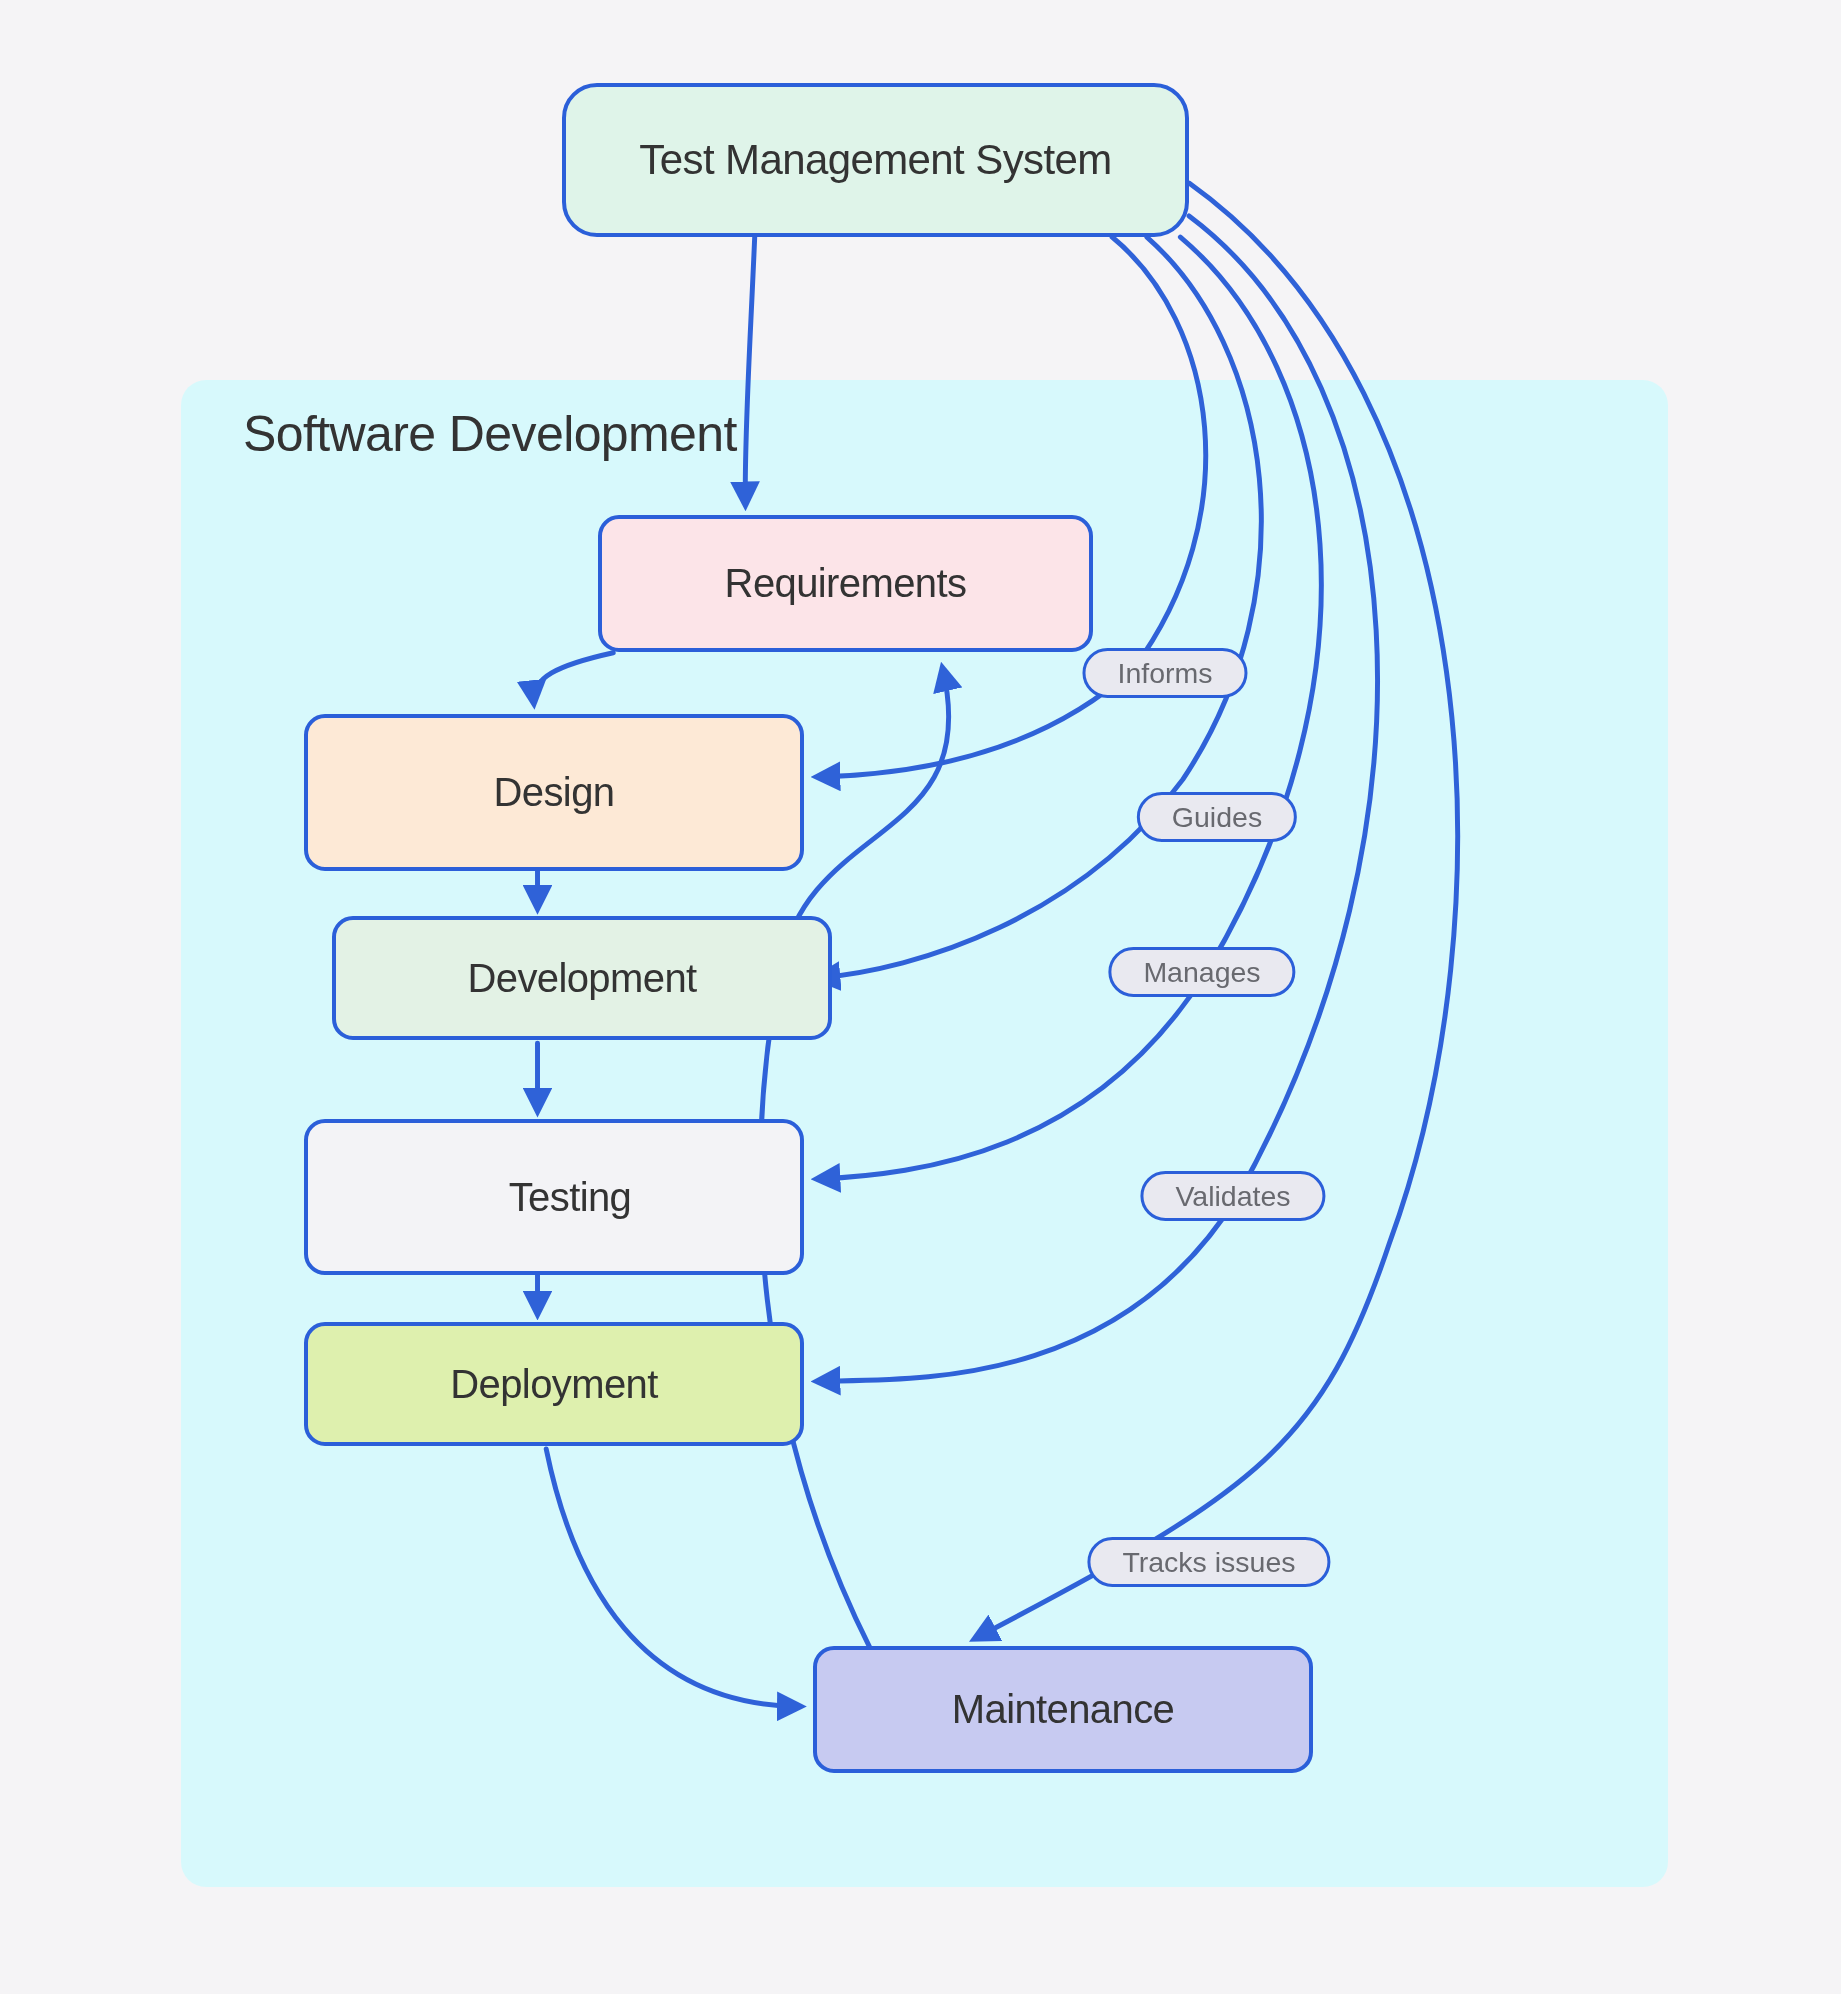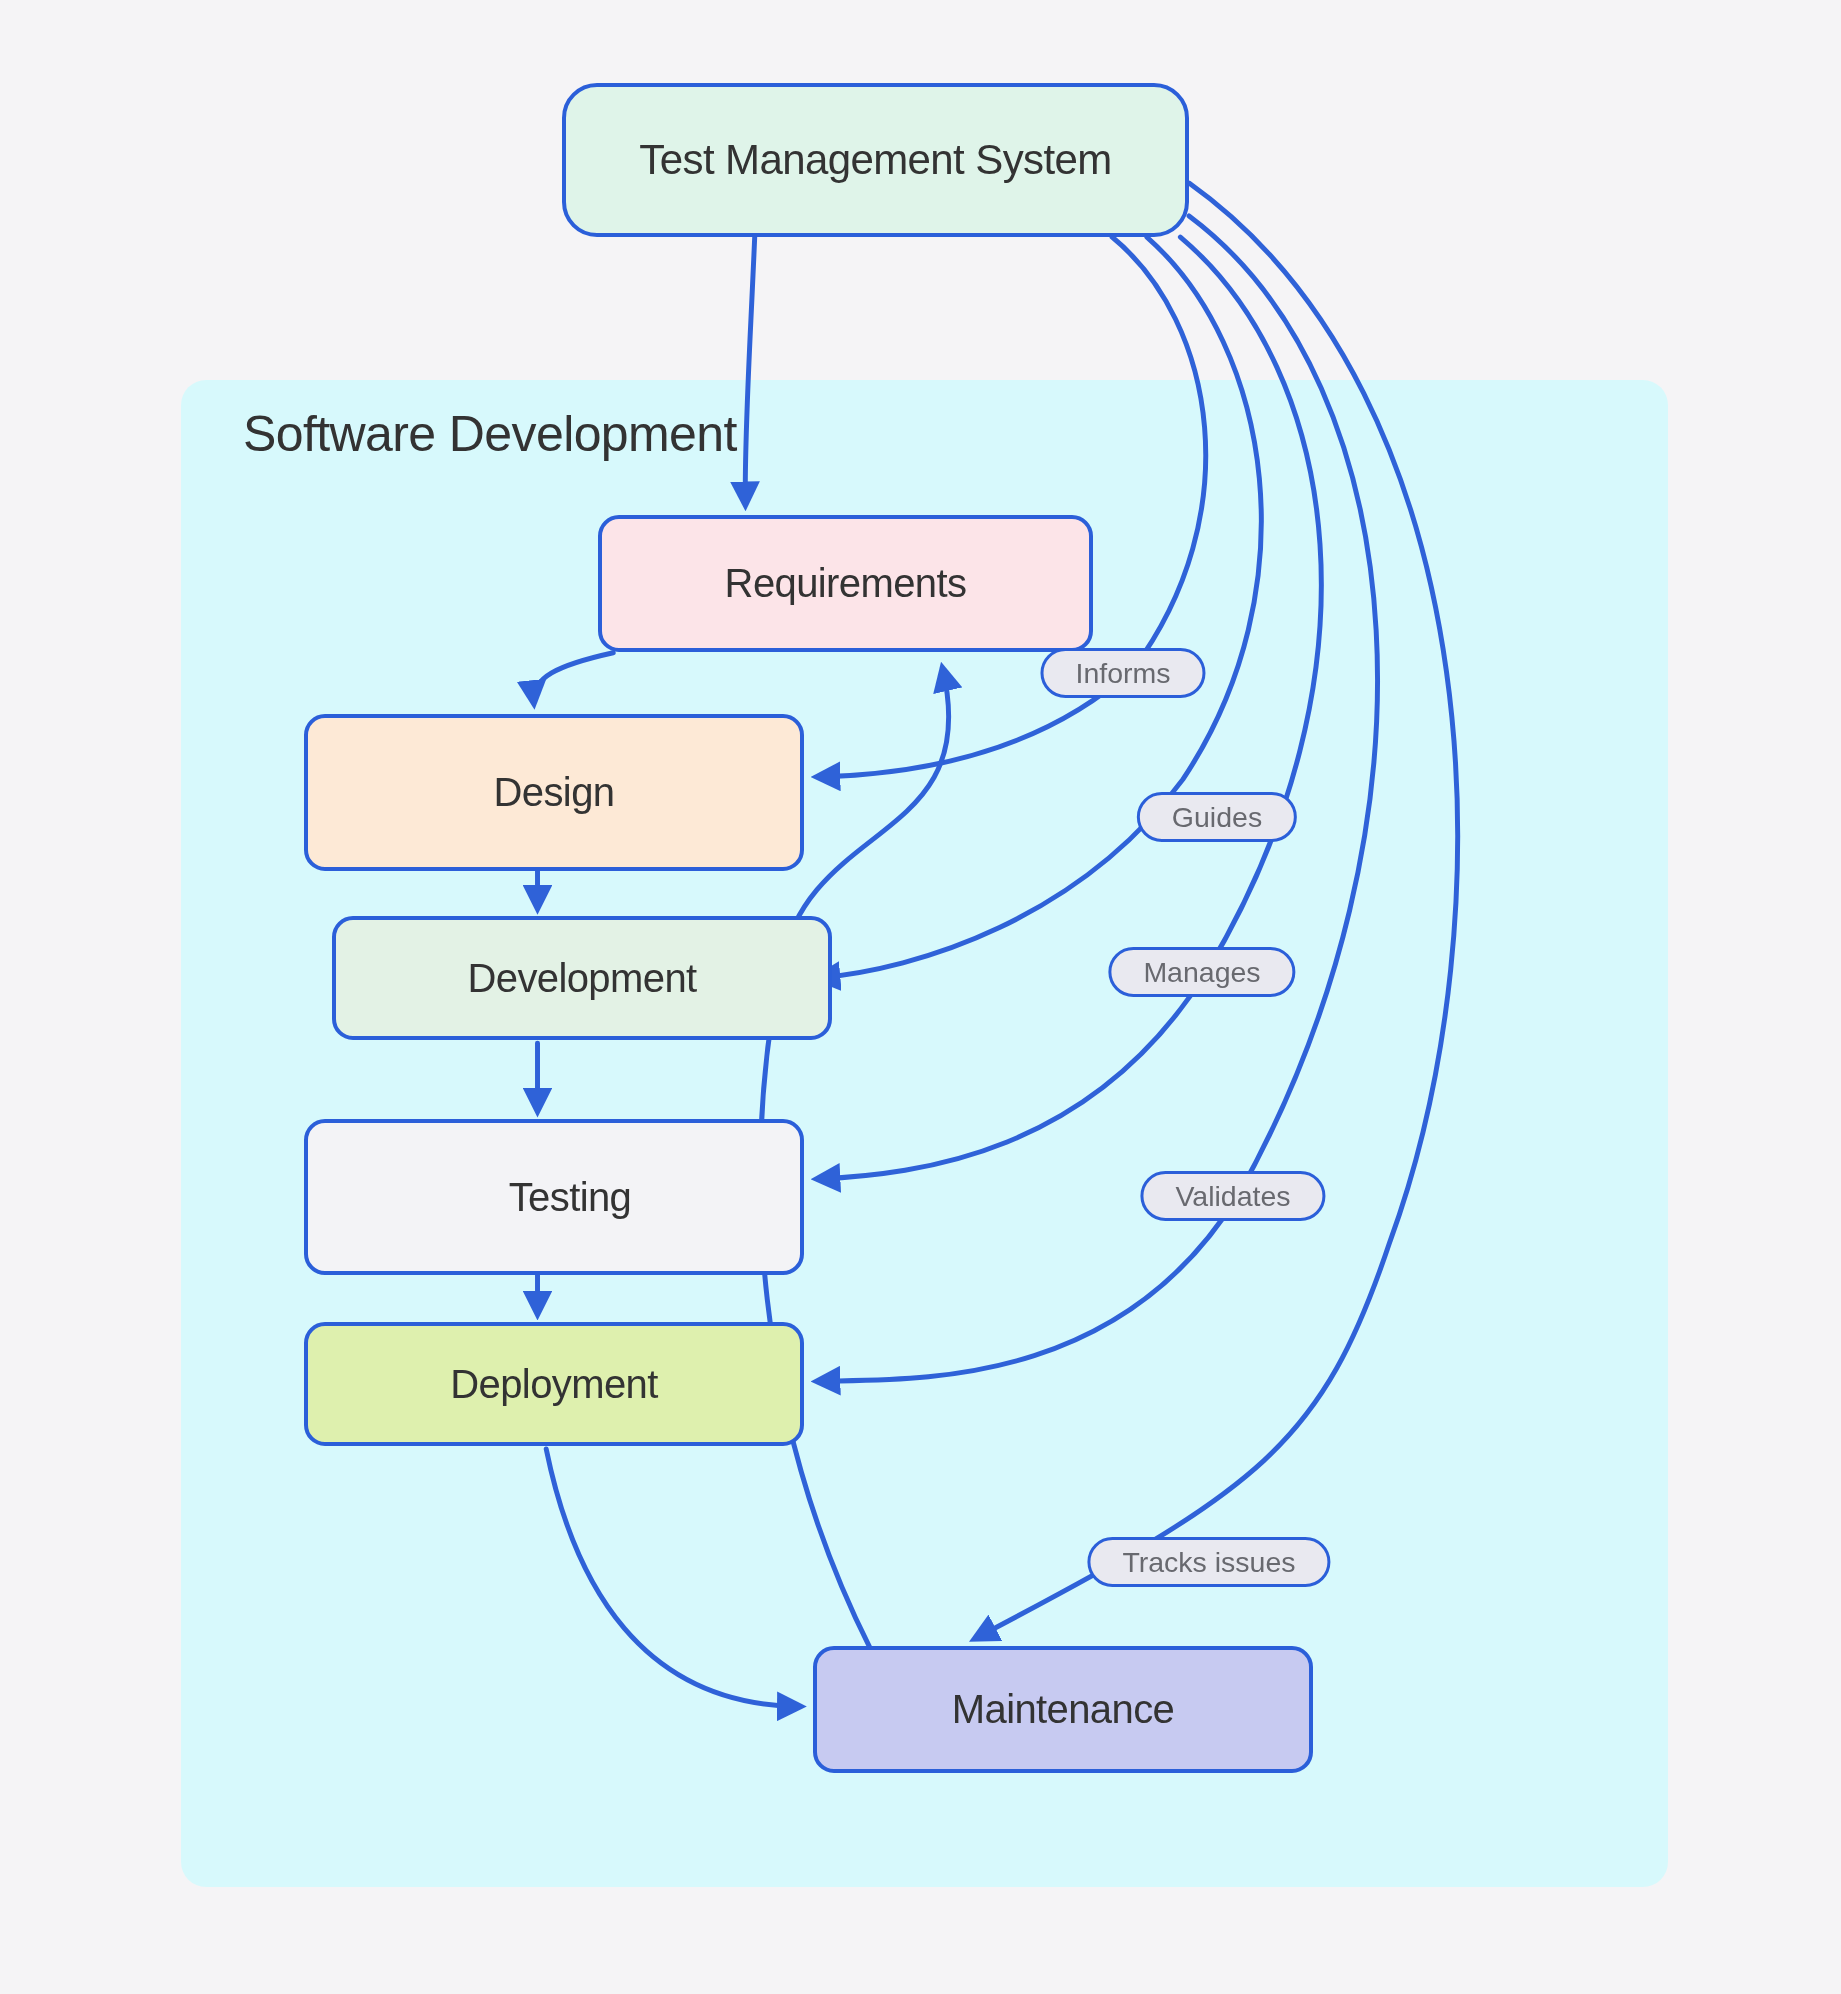--- a/index.html
+++ b/index.html
@@ -45,21 +45,21 @@
   .node--deployment{left:304px;top:1322px;width:500px;height:124px;background:var(--deployment-fill,#def0ae);}
   .node--maintenance{left:813px;top:1646px;width:500px;height:127px;background:var(--maintenance-fill,#c7caf1);}
   .edge-pill{
     position:absolute;transform:translate(-50%,-50%);
     display:flex;align-items:center;justify-content:center;
     height:50px;padding:0 32px;box-sizing:border-box;
     background:var(--edge-label-fill,#e9e9f0);
     border:3.1px solid var(--node-border,#2b5fd9);border-radius:27px;
     color:var(--edge-label-text,#68696f);font-size:28.5px;white-space:nowrap;
   }
-  .pill--informs{left:1123px;top:673px;}
+  .pill--informs{left:1165px;top:673px;}
   .pill--guides{left:1217px;top:777px;margin-top:40px;}
   .pill--manages{left:1202px;top:972px;}
   .pill--validates{left:1233px;top:1196px;text-align:center;}
   .pill--tracks{left:1209px;top:1562px;}
 </style>
 </head>
 <body>
 
 <div class="stage">
 

